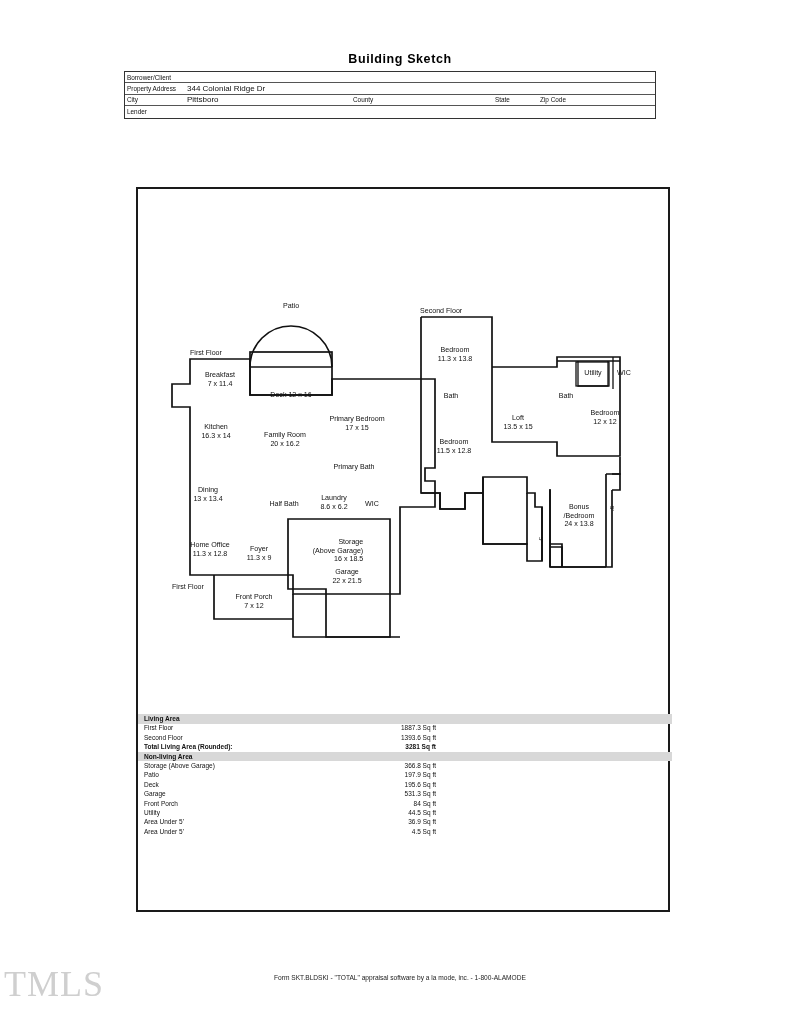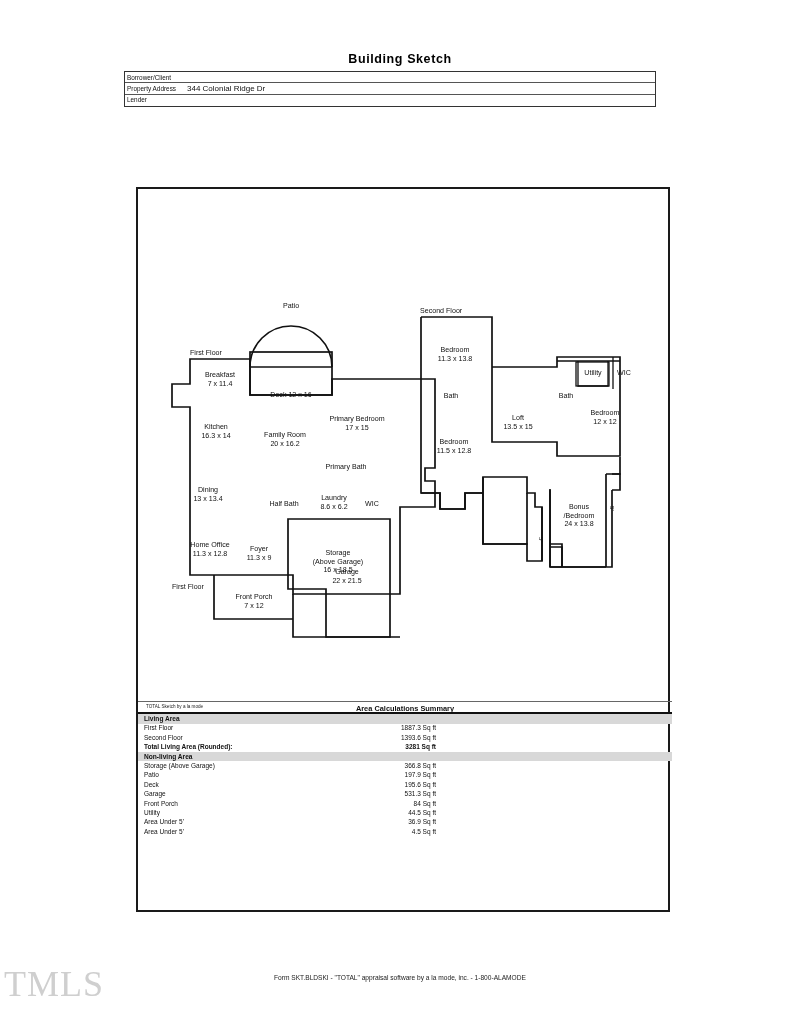--- a/index.html
+++ b/index.html
@@ -207,20 +207,27 @@
 
 <div id="doc-title">Building Sketch</div>
 
 <div id="header-table">
   <div class="hrow">
     <span class="hlabel">Borrower/Client</span>
   </div>
   <div class="hrow">
     <span class="hlabel">Property Address</span>
     <span class="hval v-addr">344 Colonial Ridge Dr</span>
+  </div>
+  <div class="hrow">
+    <span class="hlabel">City</span>
+    <span class="hval v-city">Pittsboro</span>
+    <span class="hlabel c-county">County</span>
+    <span class="hlabel c-state">State</span>
+    <span class="hlabel c-zip">Zip Code</span>
   </div>
   <div class="hrow">
     <span class="hlabel">Lender</span>
   </div>
 </div>
 
 <div id="sketch-box">
 
   <svg id="plan-svg" viewBox="0 0 534 725">
 
@@ -326,21 +333,21 @@
   <div class="rlabel" style="left:147px; top:242px;">
     <span>Family Room</span><br>
     <span>20 x 16.2</span>
   </div>
 
   <div class="rlabel" style="left:219px; top:226px;">
     <span>Primary Bedroom</span><br>
     <span>17 x 15</span>
   </div>
 
-  <div class="rlabel" style="left:208px; top:274px;">Primary Bath</div>
+  <div class="rlabel" style="left:216px; top:274px;">Primary Bath</div>
 
   <div class="rlabel" style="left:70px; top:297px;">
     <span>Dining</span><br>
     <span>13 x 13.4</span>
   </div>
 
   <div class="rlabel" style="left:146px; top:311px;">Half Bath</div>
 
   <div class="rlabel" style="left:196px; top:305px;">
     <span>Laundry</span><br>
@@ -394,33 +401,29 @@
     <span>Bedroom</span><br>
     <span>11.5 x 12.8</span>
   </div>
 
   <div class="rlabel" style="left:441px; top:314px;">
     <span>Bonus</span><br>
     <span>/Bedroom</span><br>
     <span>24 x 13.8</span>
   </div>
 
-  <div class="rlabel" style="left:200px; top:360px;">
+  <div class="rlabel" style="left:200px; top:349px;text-align:right;">
     <span>Storage</span><br>
     <span>(Above Garage)</span><br>
     <span>16 x 18.5</span>
   </div>
 
   <div class="tick5" style="left:407px; top:348px; transform: rotate(90deg);">5'</div>
   <div class="tick5" style="left:478px; top:317px; transform: rotate(90deg);">5'</div>
 
-  <div id="summary-head">
-    <span id="sketch-credit">TOTAL Sketch by a la mode</span>
-    <span id="summary-title">Area Calculations Summary</span>
-  </div>
 
   <div id="summary-body">
 
     <div class="sec-band">
       <span>Living Area</span>
     </div>
     <div class="srow">
       <span class="s-name">First Floor</span>
       <span class="s-val">1887.3 Sq ft</span>
     </div>

